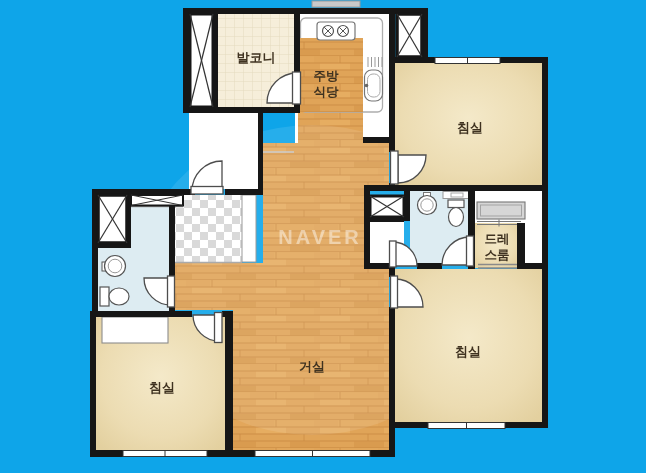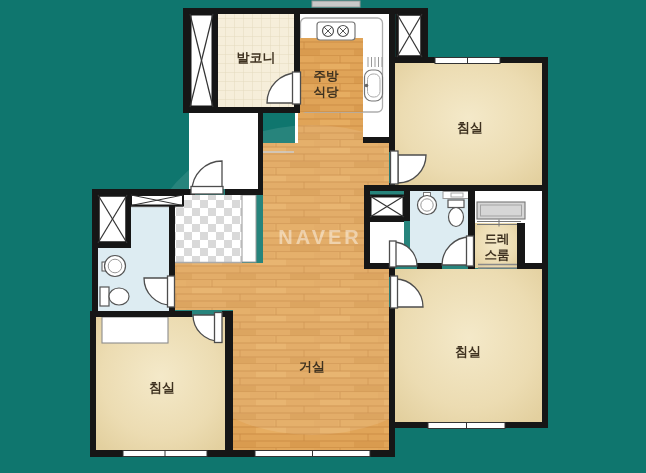--- a/index.html
+++ b/index.html
@@ -1,16 +1,16 @@
 <!DOCTYPE html>
 <html><head>
 <meta charset="utf-8">
 <style>
   html,body{margin:0;padding:0;background:#ffffff;}
-  .stage{position:relative;width:646px;height:473px;background:#0f766e;overflow:hidden;
+  .stage{position:relative;width:646px;height:473px;background:#0ea5e9;overflow:hidden;
          font-family:"Liberation Sans",sans-serif;}
   svg{display:block;}
   text{font-family:"Liberation Sans","DejaVu Sans",sans-serif;}
   .room-label{font-size:13px;font-weight:bold;fill:#3f3220;text-anchor:middle;}
   .room-label-sm{font-size:12.5px;font-weight:bold;fill:#3f3220;text-anchor:middle;}
   .watermark{font-size:20px;font-weight:bold;fill:#ffffff;opacity:0.45;
              letter-spacing:3px;text-anchor:middle;}
 </style>
 </head>
 <body>

